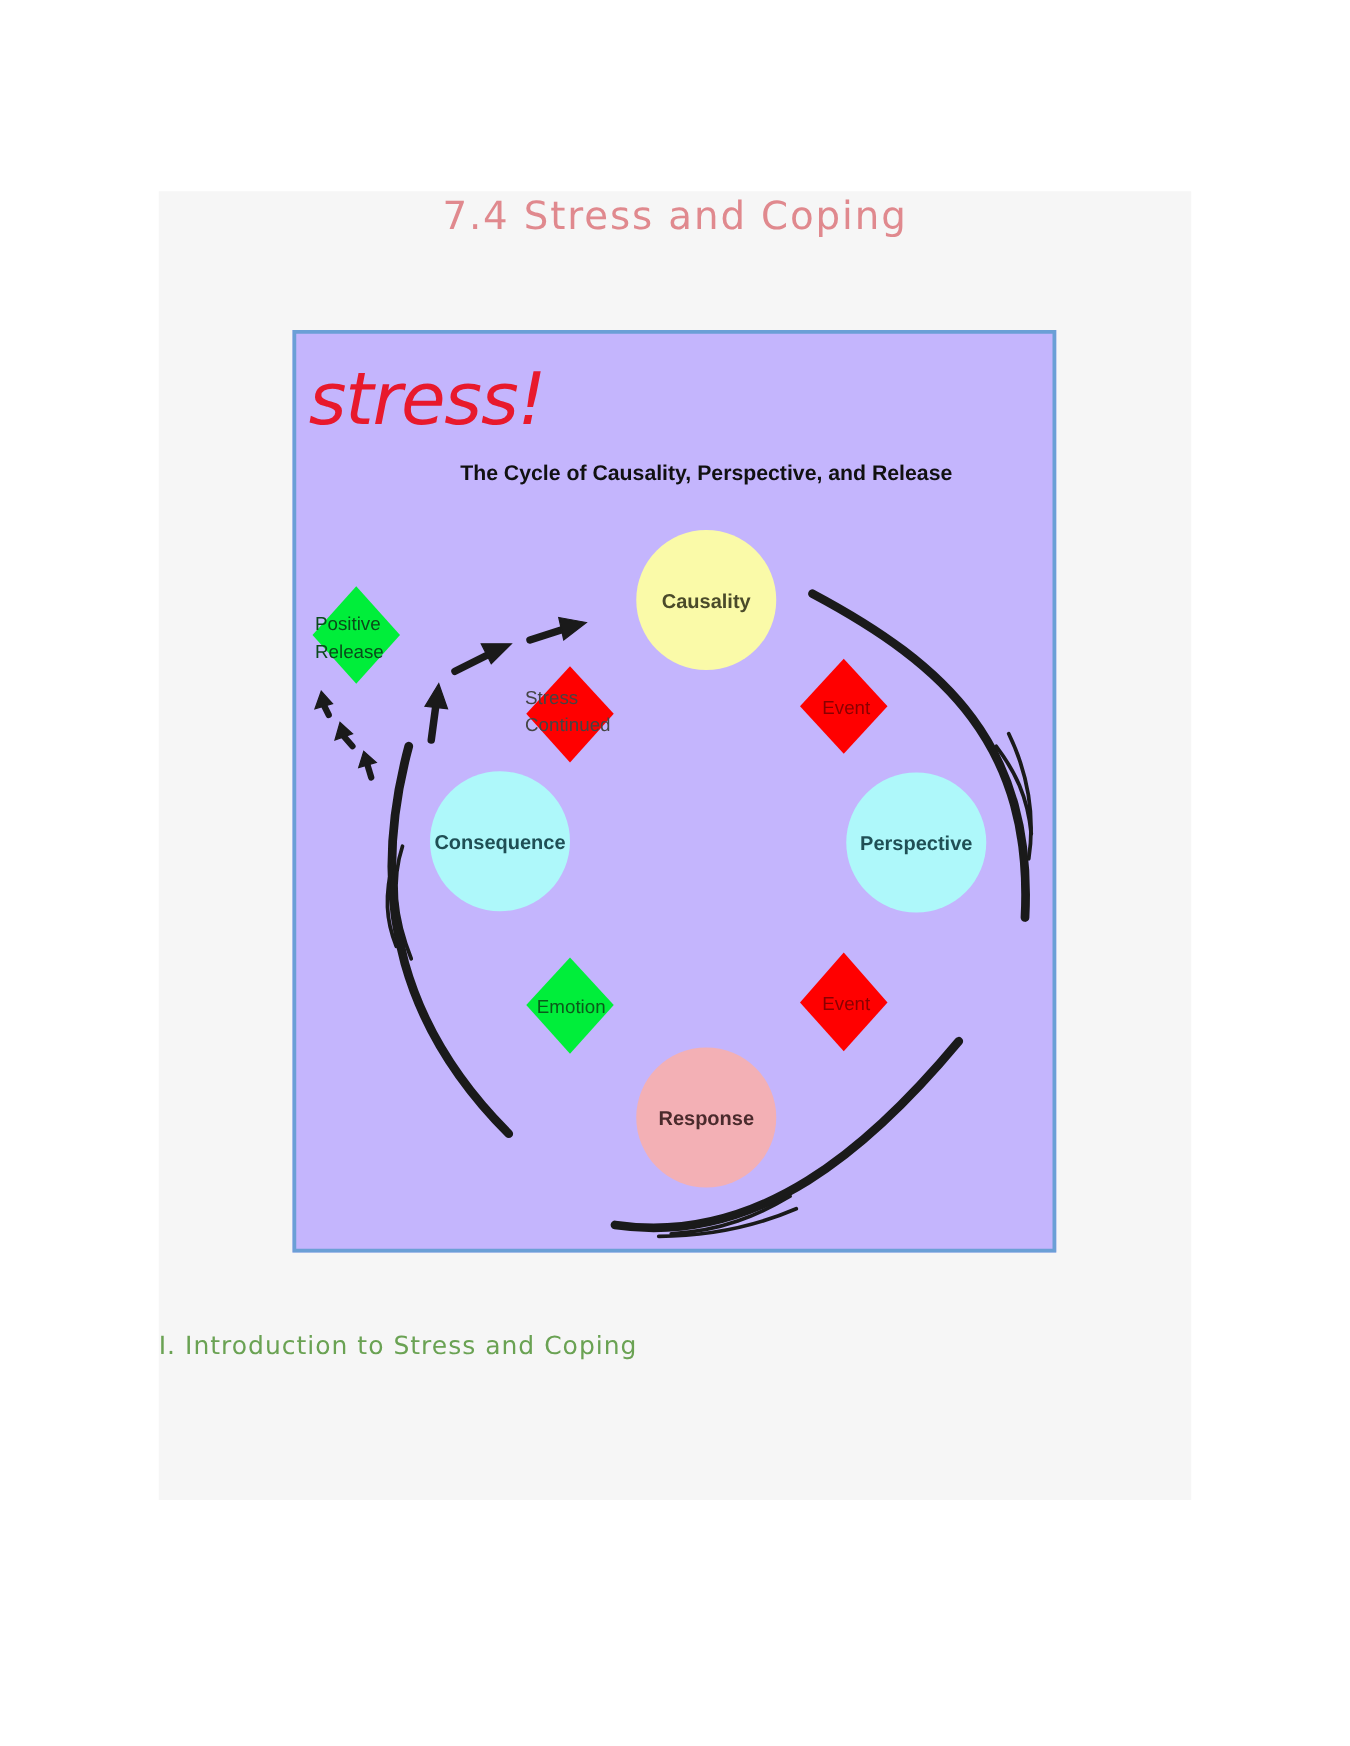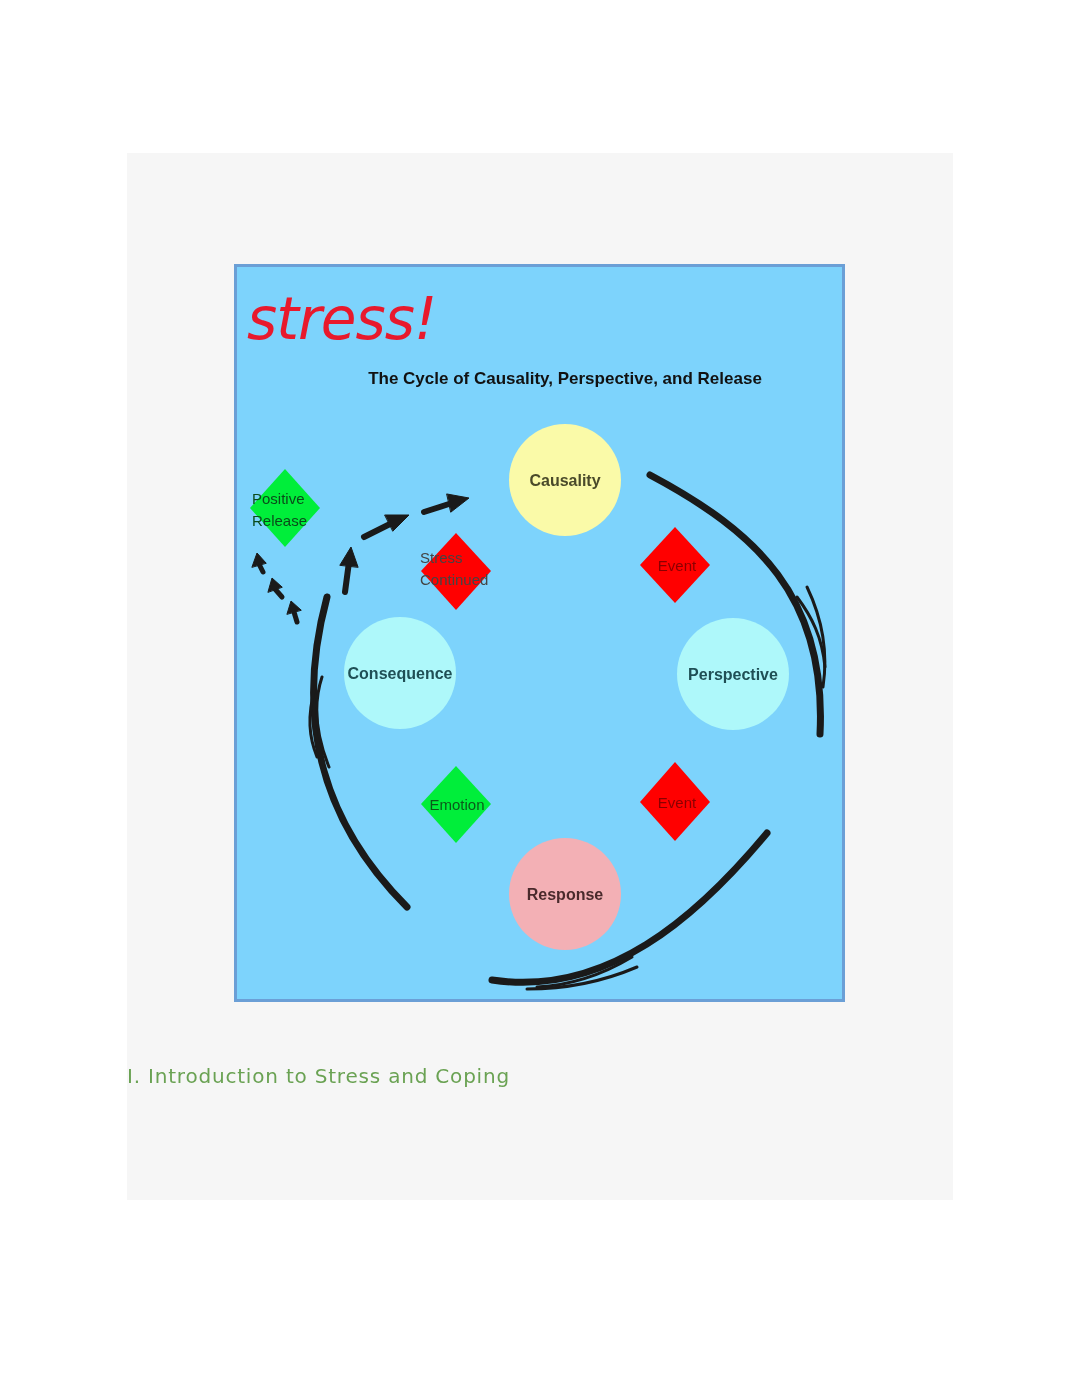--- a/index.html
+++ b/index.html
@@ -1,29 +1,30 @@
 <!DOCTYPE html>
 <html><head>
 <meta charset="utf-8">
 <style>
   html, body { margin: 0; padding: 0; background: #ffffff; }
   body { width: 1080px; height: 1397px; position: relative; overflow: hidden; font-family: "DejaVu Sans", sans-serif; }
   .page { position: absolute; left: 127px; top: 153px; width: 826px; height: 1047px; background: #f6f6f6; }
   .title { position: absolute; left: 0; width: 100%; top: 2px; text-align: center; font-family: "DejaVu Sans", sans-serif; font-size: 31px; letter-spacing: 1.5px; color: #e0898e; font-weight: normal; }
-  .figure { position: absolute; left: 107px; top: 111px; width: 605px; height: 732px; background: #7dd3fc; border: 3px solid #6b9fd6; }
+  .figure { position: absolute; left: 107px; top: 111px; width: 605px; height: 732px; background: #c4b5fd; border: 3px solid #6b9fd6; }
   .figure svg { position: absolute; left: 0; top: 0; }
   .section-heading { position: absolute; left: 0; width: 100%; top: 911px; text-align: left; font-family: "DejaVu Sans", sans-serif; font-size: 20px; letter-spacing: 0.8px; color: #6aa253; }
   .stress-word { font-family: "DejaVu Sans", sans-serif; }
   .diagram-title { font-family: "Liberation Sans", sans-serif; }
   .node-label { font-family: "Liberation Sans", sans-serif; }
 </style>
 </head>
 <body>
 
 <div class="page">
+  <div class="title">7.4 Stress and Coping</div>
 
   <div class="figure">
     <svg width="605" height="732" viewBox="0 0 605 732" xmlns="http://www.w3.org/2000/svg">
 
       <text class="stress-word" x="10" y="72" font-size="58" fill="#e8192c" font-style="italic" letter-spacing="-1">stress!</text>
 
       <text class="diagram-title" x="328" y="117" text-anchor="middle" font-size="17" font-weight="bold" fill="#111">The Cycle of Causality, Perspective, and Release</text>
 
       <g fill="none" stroke="#1a1a1a" stroke-linecap="round">
         <path d="M 413 208 C 520 265, 590 330, 583 467" stroke-width="7"></path>

